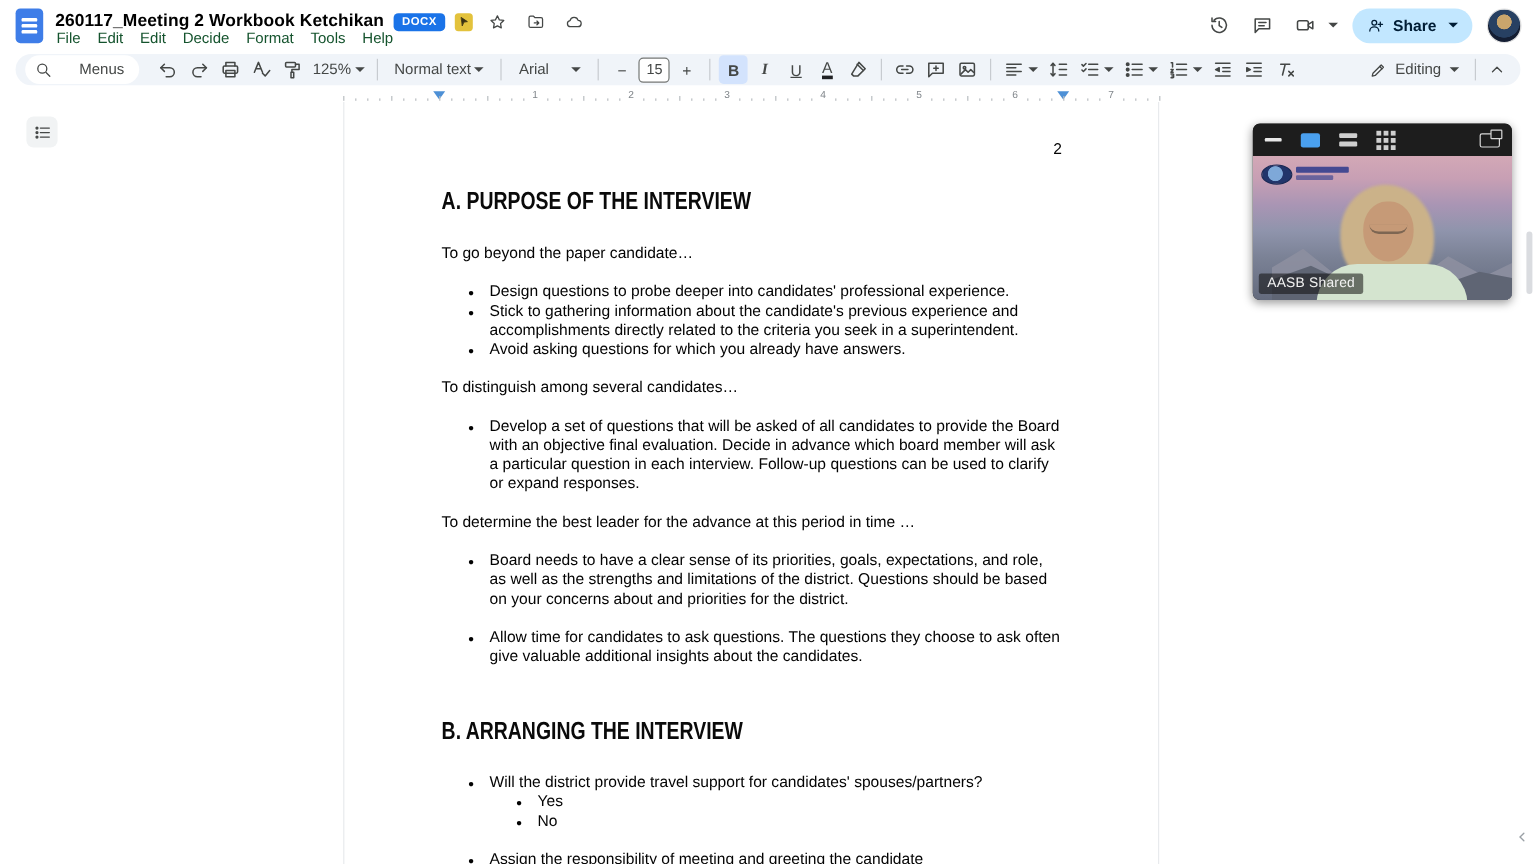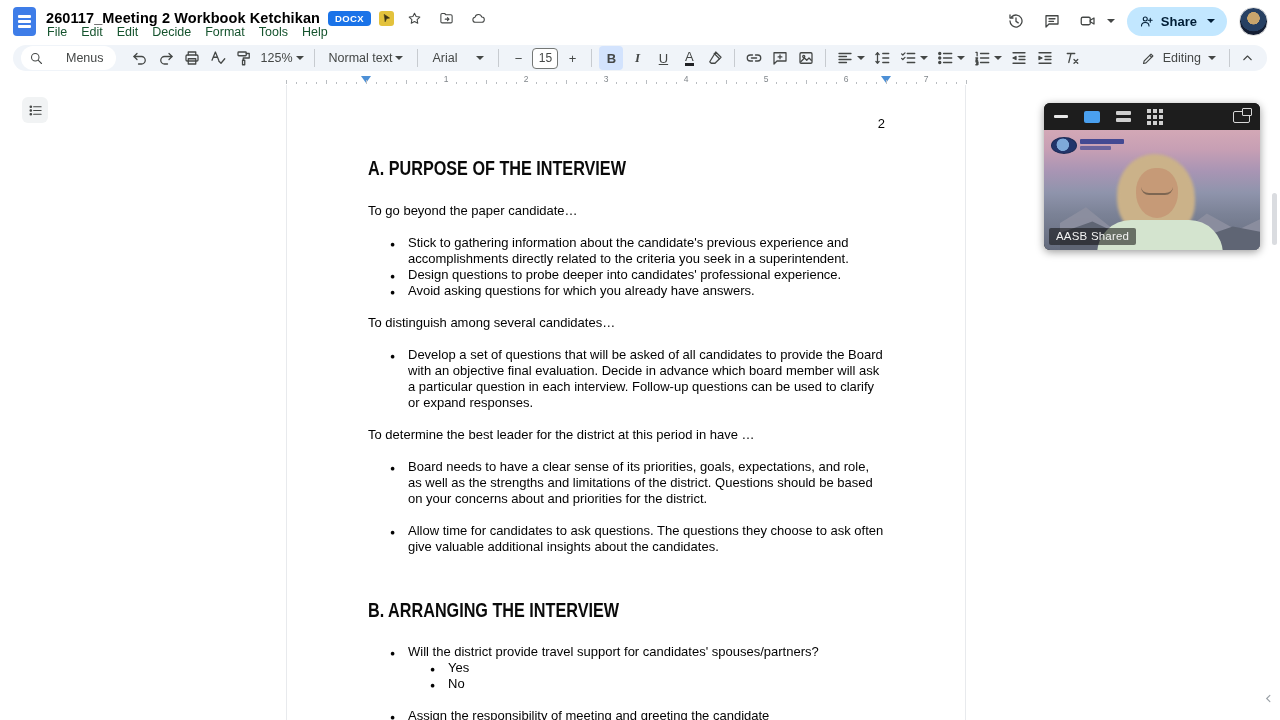--- a/index.html
+++ b/index.html
@@ -466,32 +466,32 @@
 </div>
 
 <div class="page">
   <div class="page-num">2</div>
 
   <div class="doc-heading-wrap"><span class="doc-heading">A. PURPOSE OF THE INTERVIEW</span></div>
 
   <p class="para">To go beyond the paper candidate…</p>
 
   <ul class="blist">
+    <li>Design questions to probe deeper into candidates' professional experience.</li>
     <li>Stick to gathering information about the candidate's previous experience and accomplishments directly related to the criteria you seek in a superintendent.</li>
-    <li>Design questions to probe deeper into candidates' professional experience.</li>
     <li>Avoid asking questions for which you already have answers.</li>
   </ul>
 
   <p class="para tight">To distinguish among several candidates…</p>
 
   <ul class="blist">
     <li>Develop a set of questions that will be asked of all candidates to provide the Board with an objective final evaluation. Decide in advance which board member will ask a particular question in each interview. Follow-up questions can be used to clarify or expand responses.</li>
   </ul>
 
-  <p class="para tight">To determine the best leader for the district at this period in have …</p>
+  <p class="para tight">To determine the best leader for the advance at this period in time …</p>
 
   <ul class="blist spaced">
     <li><span class="squiggle">Board</span><span> needs to have a clear sense of its priorities, goals, expectations, and role, as well as the strengths and limitations of the district. Questions should be based on your concerns about and priorities for the district.</span></li>
     <li>Allow time for candidates to ask questions. The questions they choose to ask often give valuable additional insights about the candidates.</li>
   </ul>
 
   <div class="doc-heading-wrap gap-b"><span class="doc-heading">B. ARRANGING THE INTERVIEW</span></div>
 
   <ul class="blist" style="margin-top:20px">
     <li>

